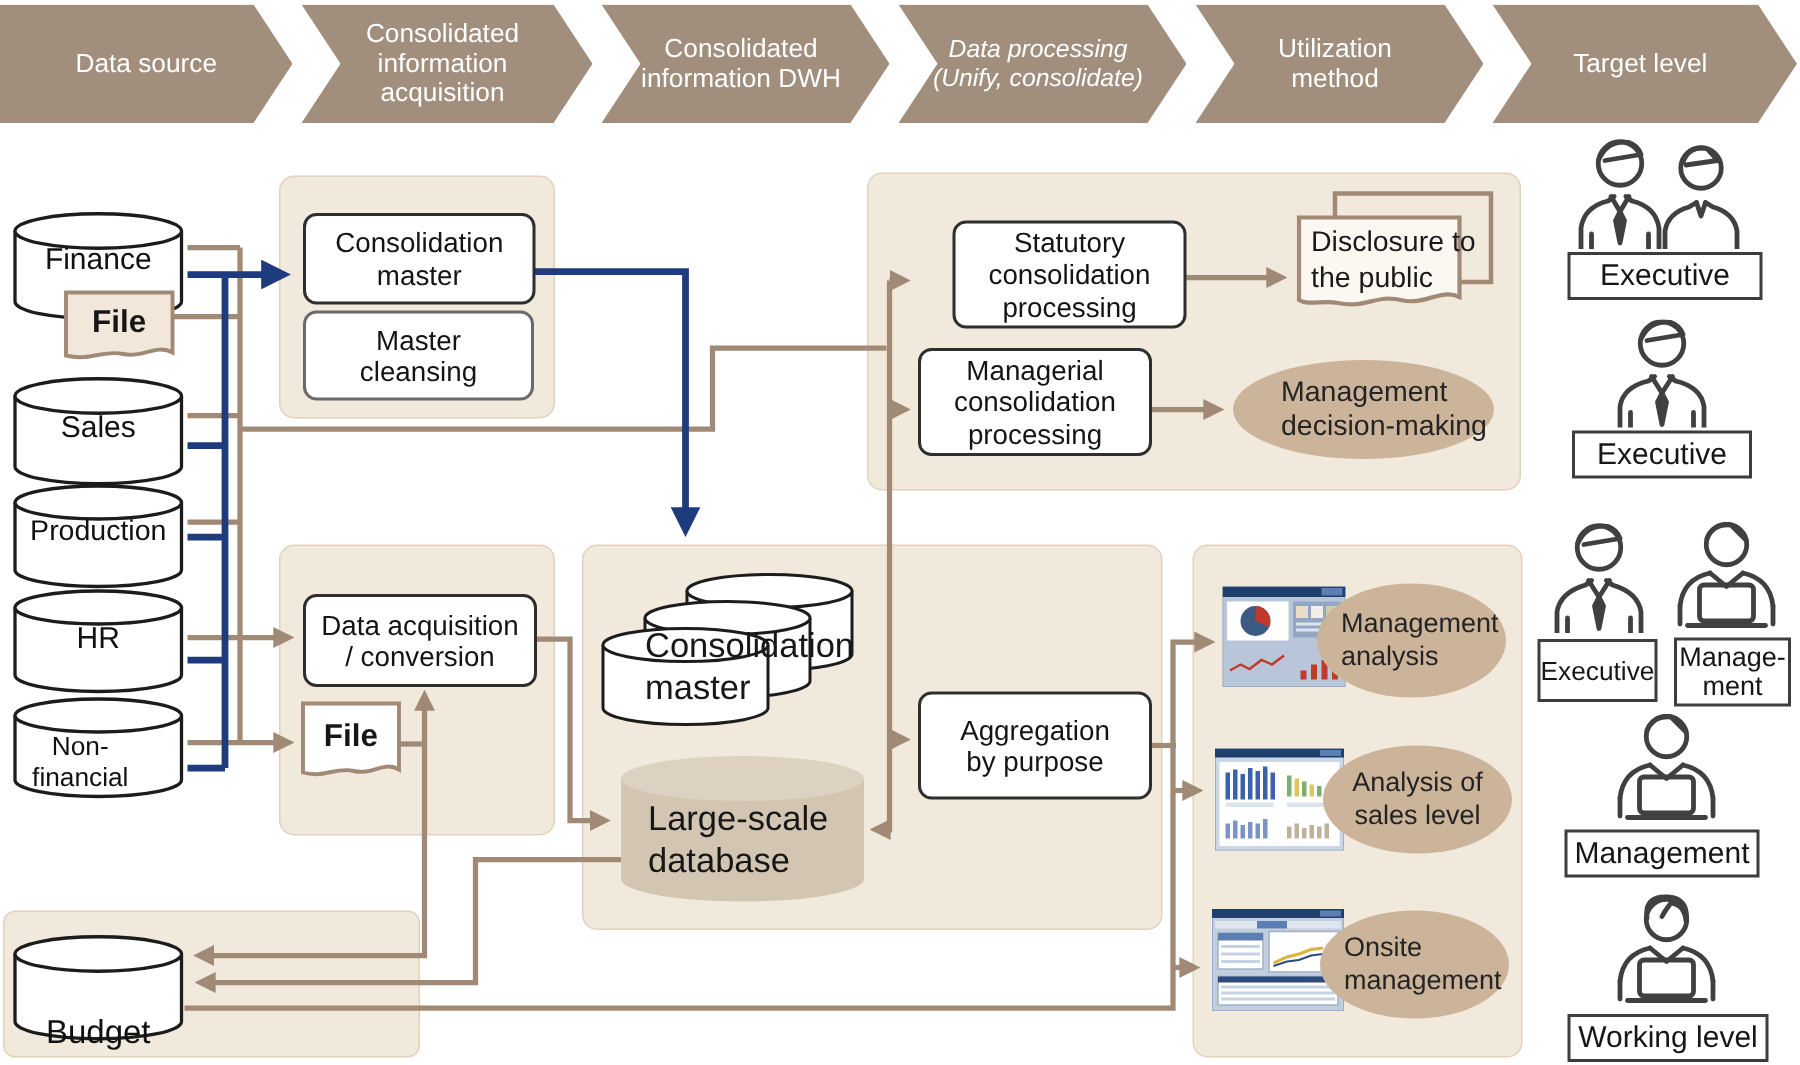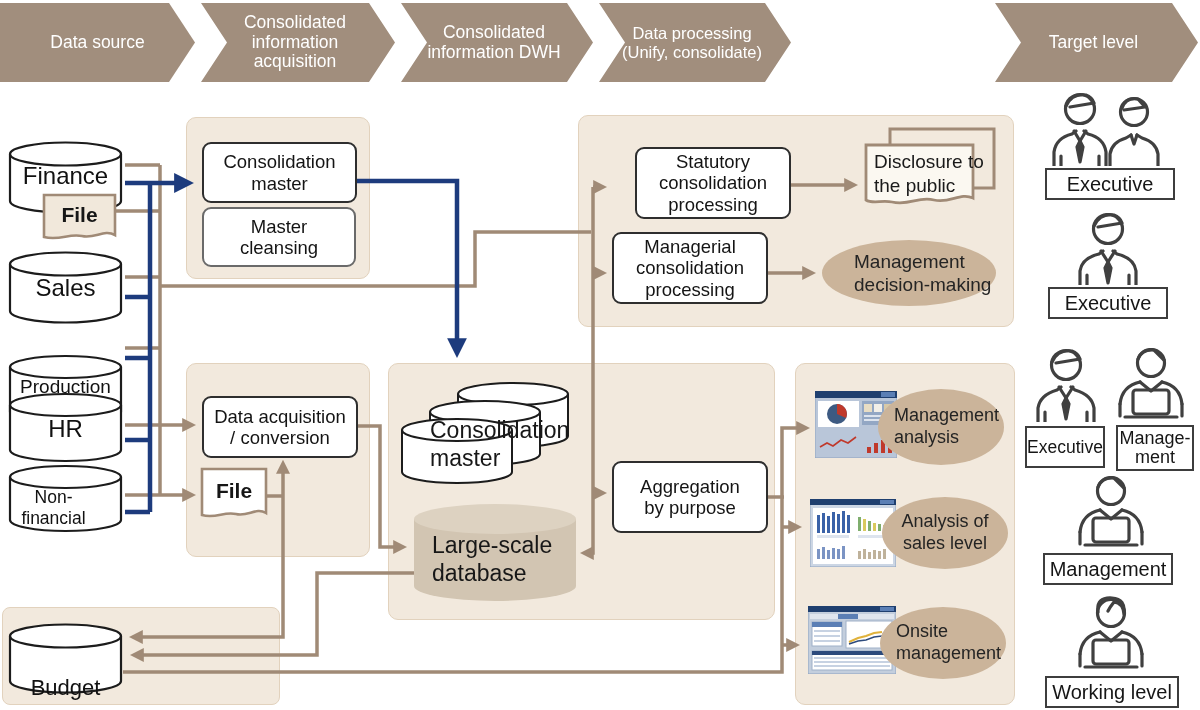--- a/index.html
+++ b/index.html
@@ -8,21 +8,21 @@
   .seg{position:absolute;top:3px;height:79px;background:#a18e7d;color:#fff;
     display:flex;align-items:center;justify-content:center;text-align:center;
     white-space:pre-line;font-size:17.5px;line-height:1.12;z-index:2;}
   .panel{position:absolute;background:#f2e9dd;border:1.5px solid #e2d2bd;border-radius:10px;z-index:1;}
   #wires{position:absolute;left:0;top:0;z-index:5;}
   .box{position:absolute;background:#fff;border:2px solid #2e2e2e;border-radius:9px;
     display:flex;align-items:center;justify-content:center;text-align:center;
     white-space:pre-line;font-size:18.5px;line-height:1.16;color:#141414;z-index:6;}
   .box.gray{border-color:#6a6a6a;}
   .cyl{position:absolute;z-index:6;}
-  .cyl-label{position:absolute;width:100%;text-align:center;font-size:24px;color:#111;}
+  .cyl-label{position:absolute;width:100%;text-align:center;font-size:20px;color:#111;}
   .doc{position:absolute;z-index:6;}
   .doc-label{position:absolute;width:100%;text-align:center;font-weight:bold;font-size:21px;color:#161616;}
   .bigtext{position:absolute;z-index:7;font-size:23px;line-height:1.22;color:#171717;white-space:pre-line;}
   .ellipse{position:absolute;background:#cbb49a;border-radius:50%;display:flex;align-items:center;
     justify-content:flex-start;white-space:pre-line;font-size:18px;line-height:1.22;color:#242424;z-index:7;padding-left:16px;box-sizing:border-box;}
   .ellipse.center{justify-content:center;padding-left:0;text-align:center;}
   .thumb{position:absolute;z-index:6;}
   .person{position:absolute;z-index:6;}
   .plabel{position:absolute;background:#fff;border:2px solid #3d3d3d;display:flex;align-items:center;
     justify-content:center;text-align:center;font-size:20px;line-height:1.05;color:#161616;white-space:pre-line;z-index:6;box-sizing:border-box;}
@@ -31,22 +31,24 @@
 <body>
 
 <div id="canvas">
 
   <div class="seg" style="left:0;width:195px;clip-path:polygon(0 0,calc(100% - 26px) 0,100% 50%,calc(100% - 26px) 100%,0 100%);">Data source</div>
   <div class="seg" style="left:195px;width:200px;clip-path:polygon(6px 0,calc(100% - 26px) 0,100% 50%,calc(100% - 26px) 100%,6px 100%,32px 50%);">Consolidated
 information
 acquisition</div>
   <div class="seg" style="left:395px;width:198px;clip-path:polygon(6px 0,calc(100% - 26px) 0,100% 50%,calc(100% - 26px) 100%,6px 100%,32px 50%);">Consolidated
 information DWH</div>
-  <div class="seg" style="left:593px;width:198px;font-size:16.5px;clip-path:polygon(6px 0,calc(100% - 26px) 0,100% 50%,calc(100% - 26px) 100%,6px 100%,32px 50%);">Data processing
+  <div class="seg" style="left:593px;width:198px;font-size:16.5px;clip-path:polygon(6px 0,calc(100% - 26px) 0,100% 50%,calc(100% - 26px) 100%,6px 100%,32px 50%);font-style:italic;">Data processing
 (Unify, consolidate)</div>
+  <div class="seg" style="left:791px;width:198px;clip-path:polygon(6px 0,calc(100% - 26px) 0,100% 50%,calc(100% - 26px) 100%,6px 100%,32px 50%);">Utilization
+method</div>
   <div class="seg" style="left:989px;width:209px;clip-path:polygon(6px 0,calc(100% - 26px) 0,100% 50%,calc(100% - 26px) 100%,6px 100%,32px 50%);">Target level</div>
 
   <div class="panel" style="left:186px;top:117px;width:182px;height:160px;"></div>
   <div class="panel" style="left:186px;top:363px;width:182px;height:192px;"></div>
   <div class="panel" style="left:388px;top:363px;width:385px;height:255px;"></div>
   <div class="panel" style="left:578px;top:115px;width:434px;height:210px;"></div>
   <div class="panel" style="left:795px;top:363px;width:218px;height:340px;"></div>
   <div class="panel" style="left:2px;top:607px;width:276px;height:96px;border-radius:8px;"></div>
 
   <svg id="wires" width="1200" height="710" viewBox="0 0 1200 710">
@@ -94,21 +96,21 @@
     </svg>
     <div class="cyl-label" style="top:22px;">Finance</div>
   </div>
   <div class="cyl" style="left:8px;top:250px;width:115px;height:76px;">
     <svg width="115" height="76" viewBox="0 0 115 76">
       <path d="M2,14 v47 a55.5,11.5 0 0 0 111,0 v-47" fill="#fff" stroke="#1c1c1c" stroke-width="2.2"></path>
       <ellipse cx="57.5" cy="14" rx="55.5" ry="11.5" fill="#fff" stroke="#1c1c1c" stroke-width="2.2"></ellipse>
     </svg>
     <div class="cyl-label" style="top:24px;">Sales</div>
   </div>
-  <div class="cyl" style="left:8px;top:322px;width:115px;height:72px;margin-top:32px;">
+  <div class="cyl" style="left:8px;top:322px;width:115px;height:72px;">
     <svg width="115" height="72" viewBox="0 0 115 72">
       <path d="M2,13 v45 a55.5,11 0 0 0 111,0 v-45" fill="#fff" stroke="#1c1c1c" stroke-width="2.2"></path>
       <ellipse cx="57.5" cy="13" rx="55.5" ry="11" fill="#fff" stroke="#1c1c1c" stroke-width="2.2"></ellipse>
     </svg>
     <div class="cyl-label" style="top:22px;font-size:19px;">Production</div>
   </div>
   <div class="cyl" style="left:8px;top:392px;width:115px;height:72px;">
     <svg width="115" height="72" viewBox="0 0 115 72">
       <path d="M2,13 v45 a55.5,11 0 0 0 111,0 v-45" fill="#fff" stroke="#1c1c1c" stroke-width="2.2"></path>
       <ellipse cx="57.5" cy="13" rx="55.5" ry="11" fill="#fff" stroke="#1c1c1c" stroke-width="2.2"></ellipse>

